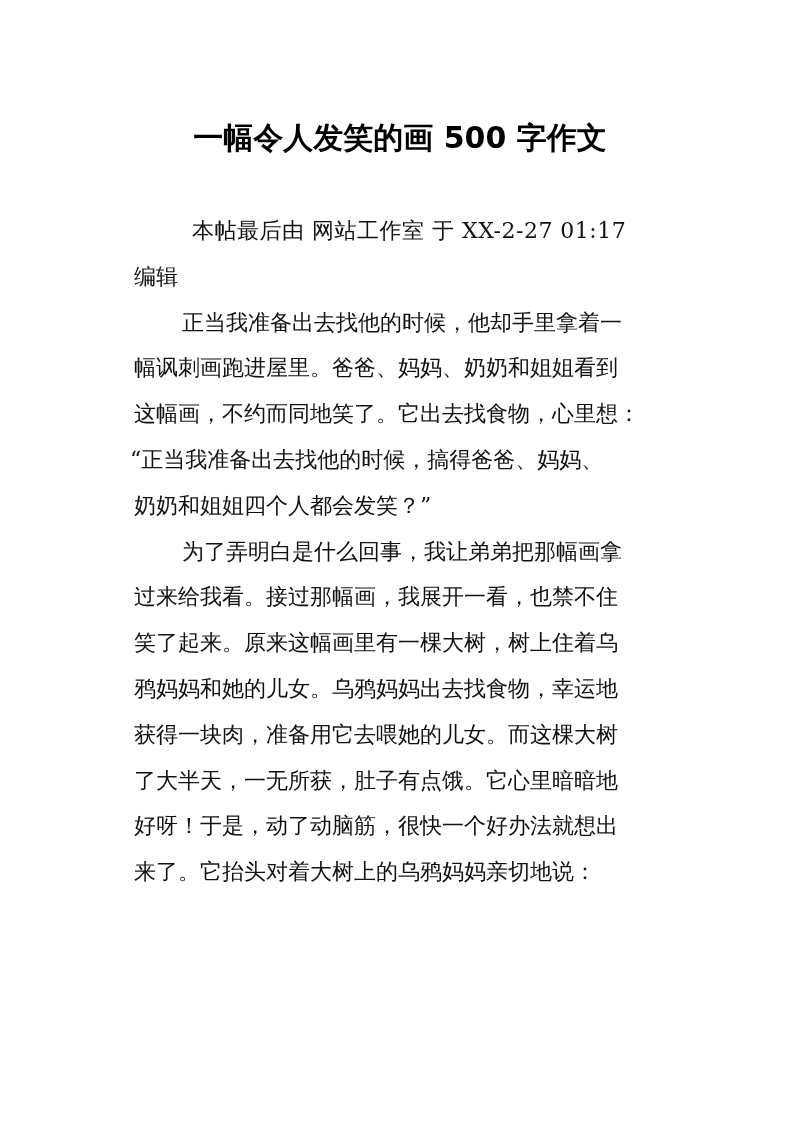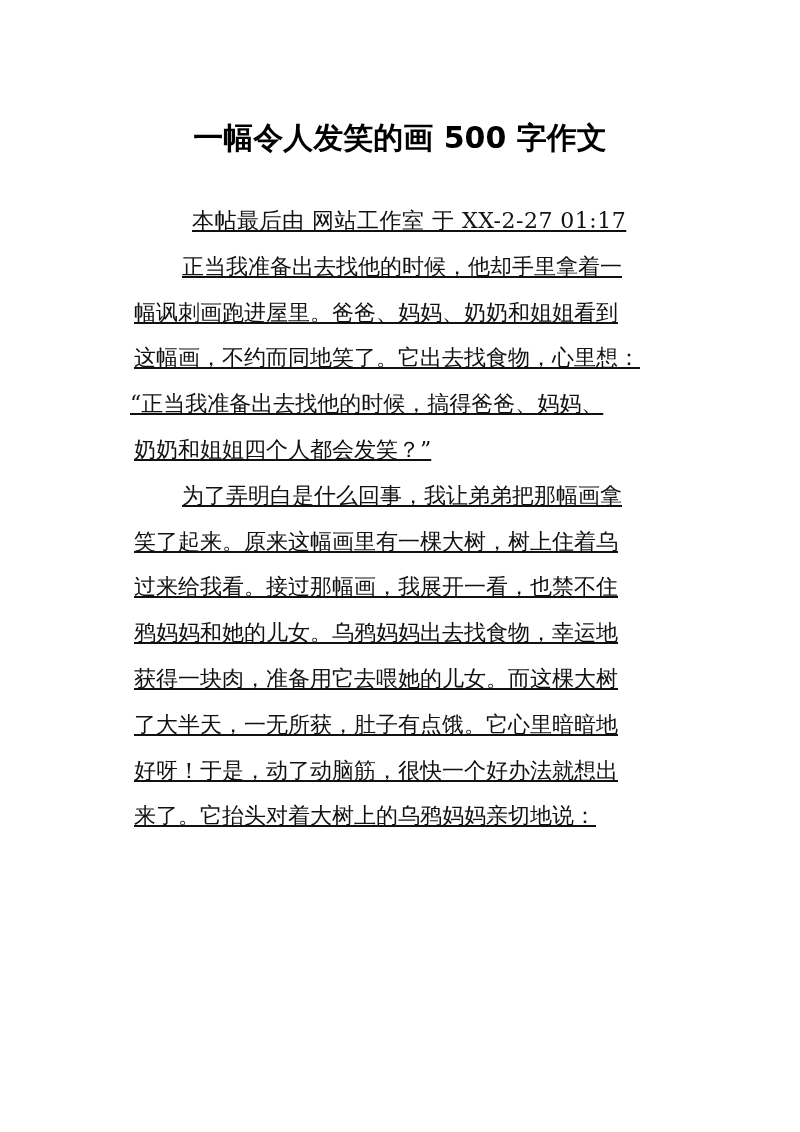--- a/index.html
+++ b/index.html
@@ -30,24 +30,23 @@
     text-align: center;
     font-family: "DejaVu Sans", "Liberation Sans", sans-serif;
     font-weight: bold;
     font-size: 30px;
     line-height: 44px;
     letter-spacing: 0px;
     color: #000000;
   }
   .body {
     position: absolute;
-    top: 198px;
+    top: 208px;
     left: 134px;
     width: 540px;
-    text-decoration: underline;
   }
   .line {
     display: block;
     height: 45.8px;
     line-height: 45.8px;
     font-size: 22px;
     white-space: nowrap;
     color: #111111;
   }
   .indent-lg { padding-left: 58px; }
@@ -58,34 +57,35 @@
 </head>
 <body>
 
 <div class="page">
 
   <h1 class="title">一幅令人发笑的画 500 字作文</h1>
 
   <div class="body">
 
     <div class="line indent-lg meta-line">本帖最后由  网站工作室  于  XX-2-27  01:17</div>
+    <div class="line">编辑</div>
 
 
     <div>
       <div class="line indent">正当我准备出去找他的时候，他却手里拿着一</div>
       <div class="line">幅讽刺画跑进屋里。爸爸、妈妈、奶奶和姐姐看到</div>
       <div class="line">这幅画，不约而同地笑了。它出去找食物，心里想：</div>
       <div class="line quote-start">“正当我准备出去找他的时候，搞得爸爸、妈妈、</div>
       <div class="line">奶奶和姐姐四个人都会发笑？”</div>
     </div>
 
     <div>
       <div class="line indent">为了弄明白是什么回事，我让弟弟把那幅画拿</div>
+      <div class="line">过来给我看。接过那幅画，我展开一看，也禁不住</div>
       <div class="line">笑了起来。原来这幅画里有一棵大树，树上住着乌</div>
-      <div class="line">过来给我看。接过那幅画，我展开一看，也禁不住</div>
       <div class="line">鸦妈妈和她的儿女。乌鸦妈妈出去找食物，幸运地</div>
       <div class="line">获得一块肉，准备用它去喂她的儿女。而这棵大树</div>
       <div class="line">了大半天，一无所获，肚子有点饿。它心里暗暗地</div>
       <div class="line">好呀！于是，动了动脑筋，很快一个好办法就想出</div>
       <div class="line">来了。它抬头对着大树上的乌鸦妈妈亲切地说：</div>
     </div>
 
   </div>
 </div>
 

